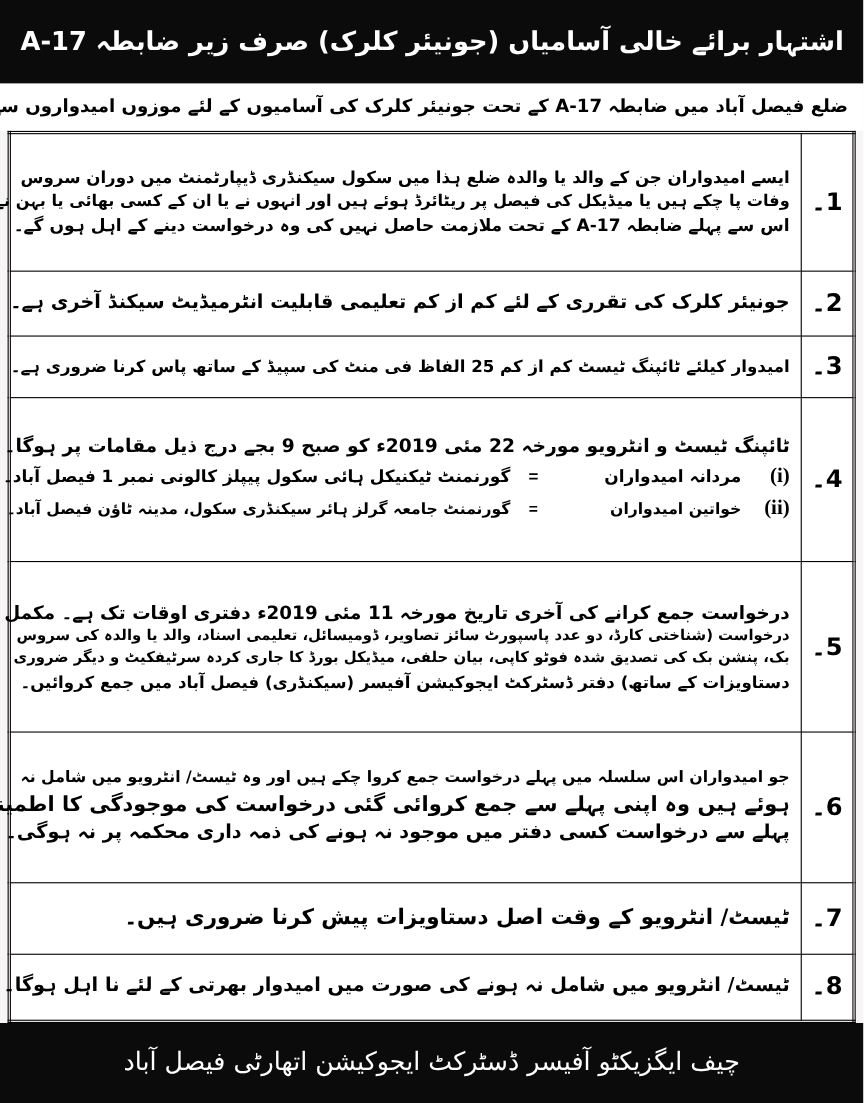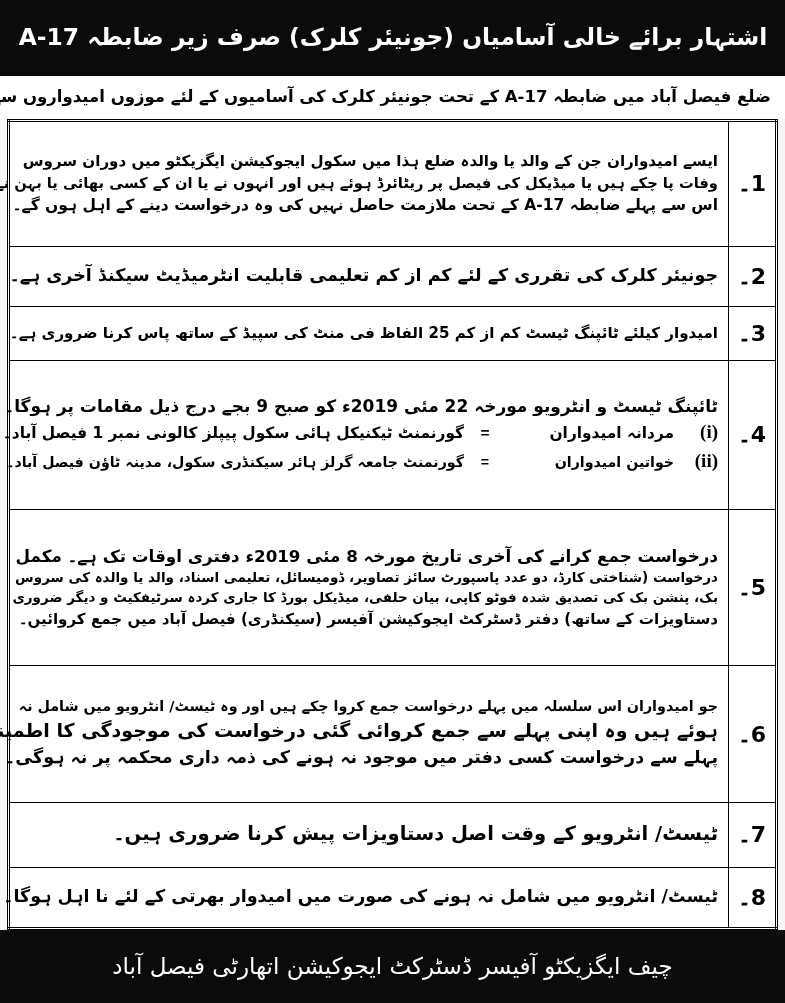--- a/index.html
+++ b/index.html
@@ -187,21 +187,21 @@
     <div class="intro-line" style="font-size: 16.5px;">ضلع فیصل آباد میں ضابطہ A-17 کے تحت جونیئر کلرک کی آسامیوں کے لئے موزوں امیدواروں سے</div>
   </div>
 
   <div class="table-wrap">
     <table class="rules-table">
       <tbody>
 
         <tr>
           <td class="num-cell">1۔</td>
           <td class="body-cell">
-            <div class="line" style="font-size: 15.1px;">ایسے امیدواران جن کے والد یا والدہ ضلع ہذا میں سکول ایجوکیشن ایگزیکٹو میں دوران سروس</div>
+            <div class="line" style="font-size: 15.1px;">ایسے امیدواران جن کے والد یا والدہ ضلع ہذا میں سکول سیکنڈری ڈیپارٹمنٹ میں دوران سروس</div>
             <div class="line" style="font-size: 14.7px;">وفات پا چکے ہیں یا میڈیکل کی فیصل پر ریٹائرڈ ہوئے ہیں اور انہوں نے یا ان کے کسی بھائی یا بہن نے</div>
             <div class="line" style="font-size: 15.5px;">اس سے پہلے ضابطہ A-17 کے تحت ملازمت حاصل نہیں کی وہ درخواست دینے کے اہل ہوں گے۔</div>
           </td>
         </tr>
 
         <tr>
           <td class="num-cell">2۔</td>
           <td class="body-cell">
             <div class="line" style="font-size: 17.5px;">جونیئر کلرک کی تقرری کے لئے کم از کم تعلیمی قابلیت انٹرمیڈیٹ سیکنڈ آخری ہے۔</div>
           </td>
@@ -231,21 +231,21 @@
               <span class="sub-label">خواتین امیدواران</span>
               <span class="sub-eq">=</span>
               <span class="sub-value">گورنمنٹ جامعہ گرلز ہائر سیکنڈری سکول، مدینہ ٹاؤن فیصل آباد۔</span>
             </div>
           </td>
         </tr>
 
         <tr>
           <td class="num-cell">5۔</td>
           <td class="body-cell">
-            <div class="line" style="font-size: 16.7px;">درخواست جمع کرانے کی آخری تاریخ مورخہ 8 مئی 2019ء دفتری اوقات تک ہے۔ مکمل</div>
+            <div class="line" style="font-size: 16.7px;">درخواست جمع کرانے کی آخری تاریخ مورخہ 11 مئی 2019ء دفتری اوقات تک ہے۔ مکمل</div>
             <div class="line" style="font-size: 13.5px;">درخواست (شناختی کارڈ، دو عدد پاسپورٹ سائز تصاویر، ڈومیسائل، تعلیمی اسناد، والد یا والدہ کی سروس</div>
             <div class="line" style="font-size: 13.5px;">بک، پنشن بک کی تصدیق شدہ فوٹو کاپی، بیان حلفی، میڈیکل بورڈ کا جاری کردہ سرٹیفکیٹ و دیگر ضروری</div>
             <div class="line" style="font-size: 15.1px;">دستاویزات کے ساتھ) دفتر ڈسٹرکٹ ایجوکیشن آفیسر (سیکنڈری) فیصل آباد میں جمع کروائیں۔</div>
           </td>
         </tr>
 
         <tr>
           <td class="num-cell">6۔</td>
           <td class="body-cell">
             <div class="line" style="font-size: 14.3px;">جو امیدواران اس سلسلہ میں پہلے درخواست جمع کروا چکے ہیں اور وہ ٹیسٹ/ انٹرویو میں شامل نہ</div>

